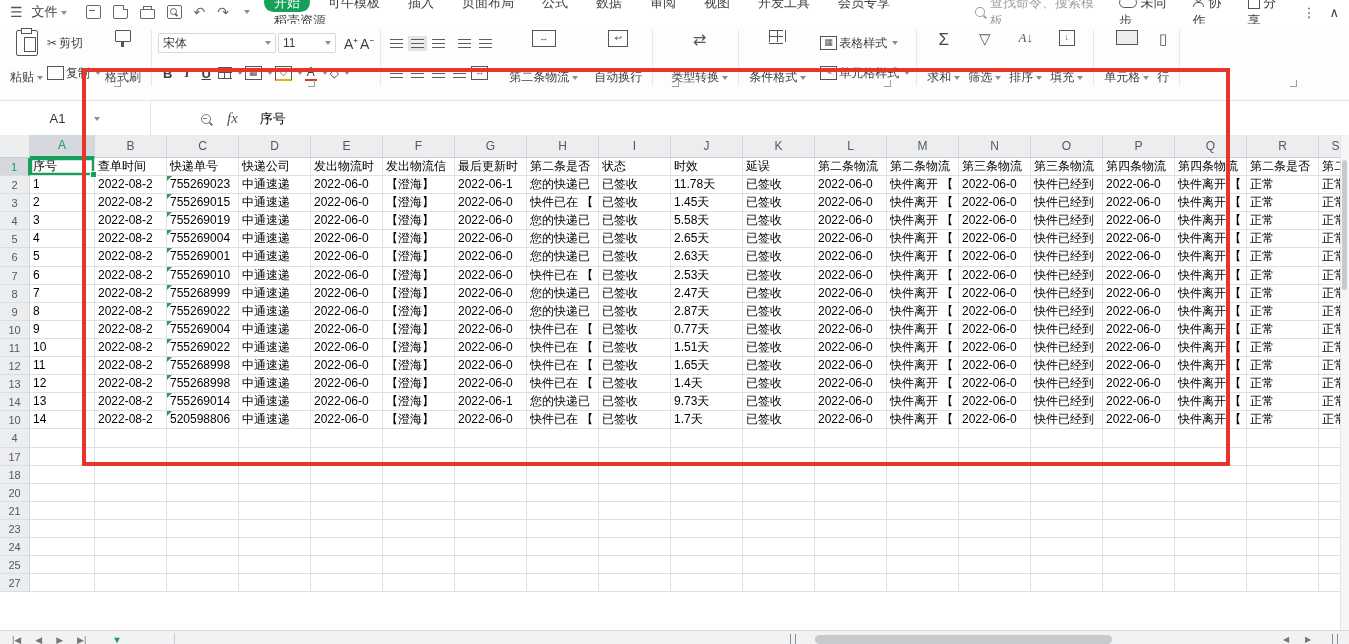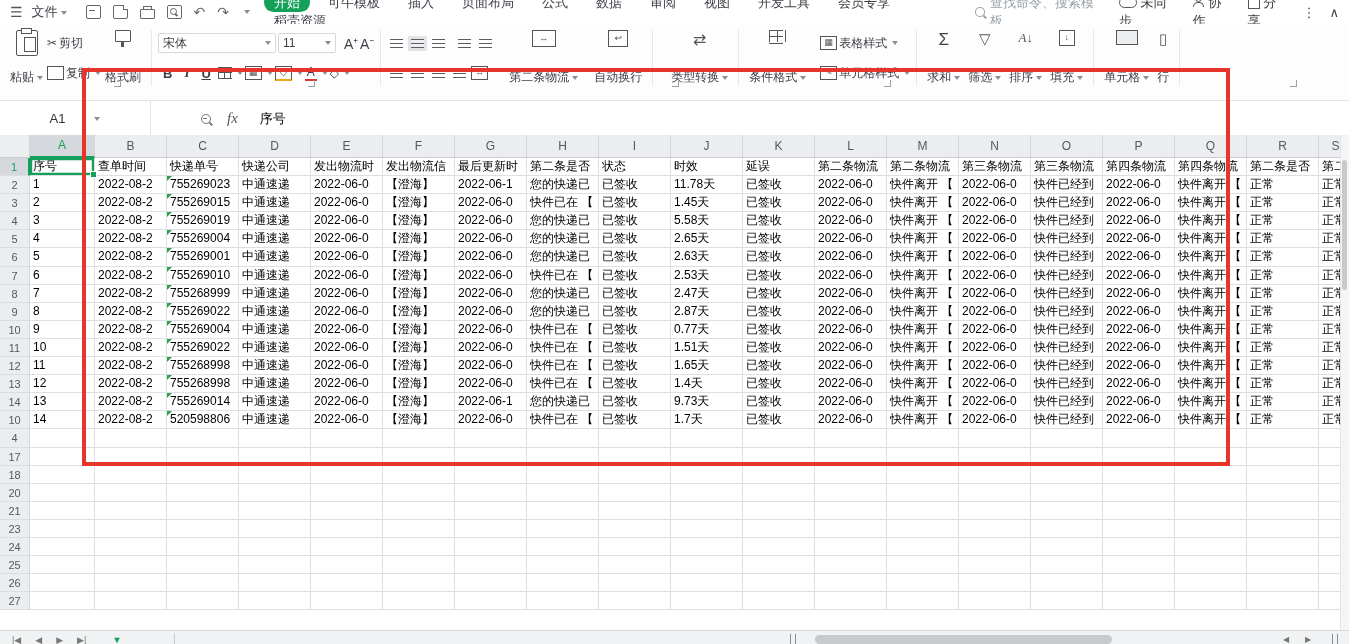--- a/index.html
+++ b/index.html
@@ -808,42 +808,20 @@
         <div class="cell" style="width: 72px;"></div>
         <div class="cell" style="width: 72px;"></div>
         <div class="cell" style="width: 72px;"></div>
         <div class="cell" style="width: 72px;"></div>
         <div class="cell" style="width: 72px;"></div>
         <div class="cell" style="width: 72px;"></div>
         <div class="cell" style="width: 72px;"></div>
         <div class="cell" style="width: 34px;"></div>
       </div>
       <div class="grow">
-        <div class="rh">26</div>
-        <div class="cell" style="width: 65px;"></div>
-        <div class="cell" style="width: 72px;"></div>
-        <div class="cell" style="width: 72px;"></div>
-        <div class="cell" style="width: 72px;"></div>
-        <div class="cell" style="width: 72px;"></div>
-        <div class="cell" style="width: 72px;"></div>
-        <div class="cell" style="width: 72px;"></div>
-        <div class="cell" style="width: 72px;"></div>
-        <div class="cell" style="width: 72px;"></div>
-        <div class="cell" style="width: 72px;"></div>
-        <div class="cell" style="width: 72px;"></div>
-        <div class="cell" style="width: 72px;"></div>
-        <div class="cell" style="width: 72px;"></div>
-        <div class="cell" style="width: 72px;"></div>
-        <div class="cell" style="width: 72px;"></div>
-        <div class="cell" style="width: 72px;"></div>
-        <div class="cell" style="width: 72px;"></div>
-        <div class="cell" style="width: 72px;"></div>
-        <div class="cell" style="width: 34px;"></div>
-      </div>
-      <div class="grow">
         <div class="rh">27</div>
         <div class="cell" style="width: 65px;"></div>
         <div class="cell" style="width: 72px;"></div>
         <div class="cell" style="width: 72px;"></div>
         <div class="cell" style="width: 72px;"></div>
         <div class="cell" style="width: 72px;"></div>
         <div class="cell" style="width: 72px;"></div>
         <div class="cell" style="width: 72px;"></div>
         <div class="cell" style="width: 72px;"></div>
         <div class="cell" style="width: 72px;"></div>

